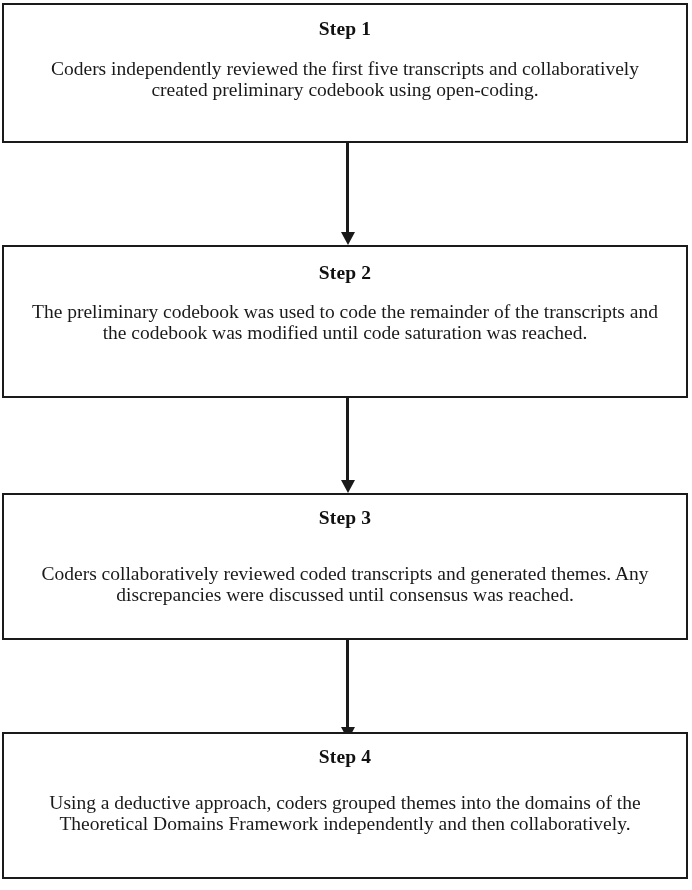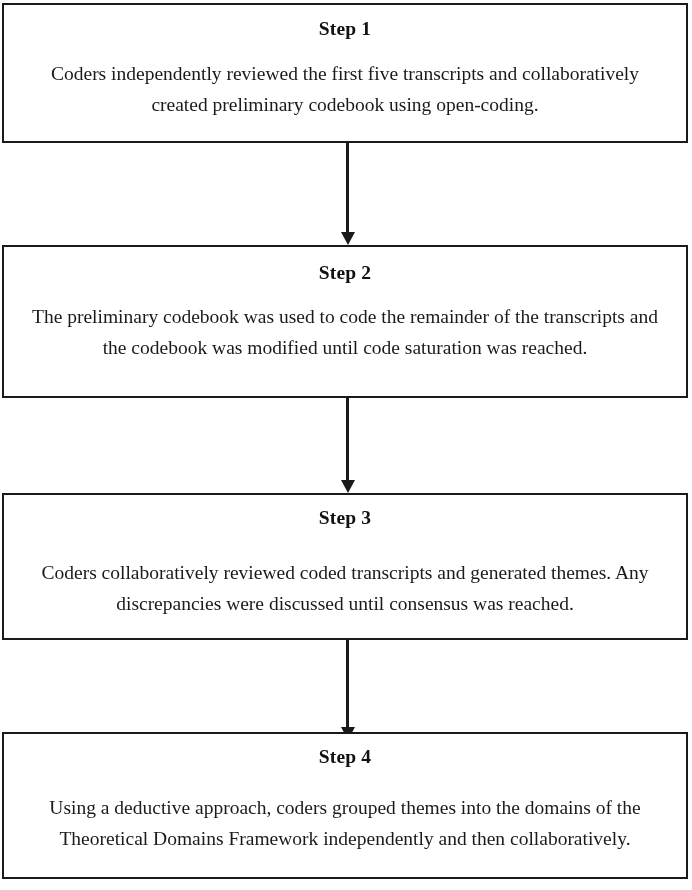--- a/index.html
+++ b/index.html
@@ -42,40 +42,40 @@
     font-weight: bold;
     line-height: 24px;
     text-align: center;
     color: #111111;
     letter-spacing: 0.2px;
   }
 
   .step-body {
     font-size: 19.5px;
     font-weight: normal;
-    line-height: 31px;
+    line-height: 21px;
     text-align: center;
     color: #1a1a1a;
     padding: 0 22px;
     box-sizing: border-box;
     width: 100%;
   }
 
   
   #step-box-1 { top: 3px;   height: 140px; }
   #step-box-1 .step-title { margin-top: 12px; }
   #step-box-1 .step-body  { margin-top: 17px; }
 
   #step-box-2 { top: 245px; height: 153px; }
   #step-box-2 .step-title { margin-top: 14px; }
   #step-box-2 .step-body  { margin-top: 16px; }
 
   #step-box-3 { top: 493px; height: 147px; gap: 16px; }
   #step-box-3 .step-title { margin-top: 11px; }
-  #step-box-3 .step-body  { margin-top: 11px; }
+  #step-box-3 .step-body  { margin-top: 17px; }
 
   #step-box-4 { top: 732px; height: 147px; }
   #step-box-4 .step-title { margin-top: 11px; }
   #step-box-4 .step-body  { margin-top: 23px; }
 
   
   .connector {
     position: absolute;
     left: 341px;
     width: 14px;

